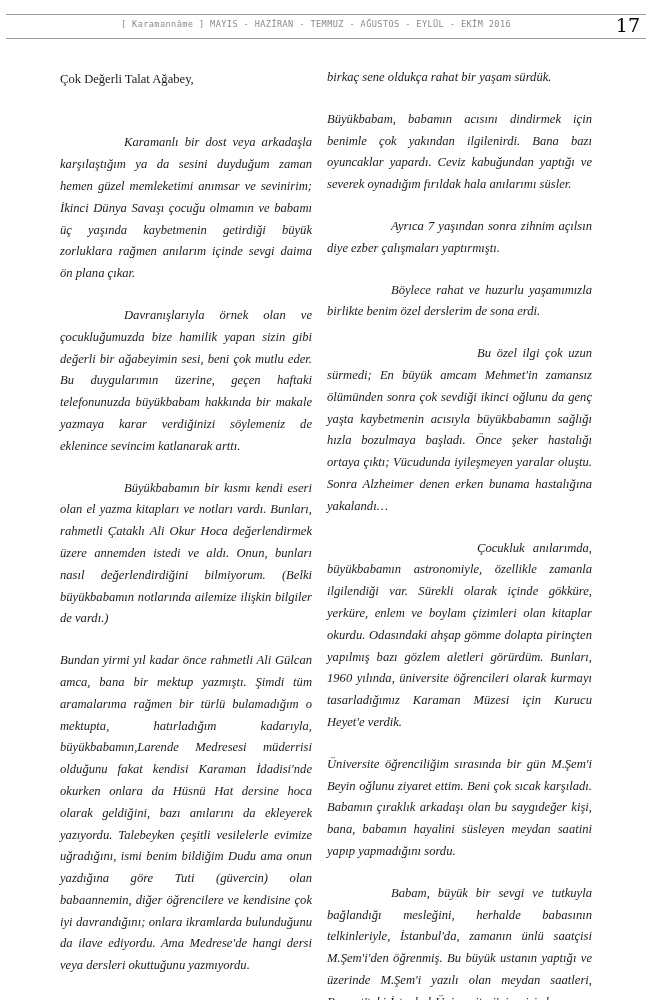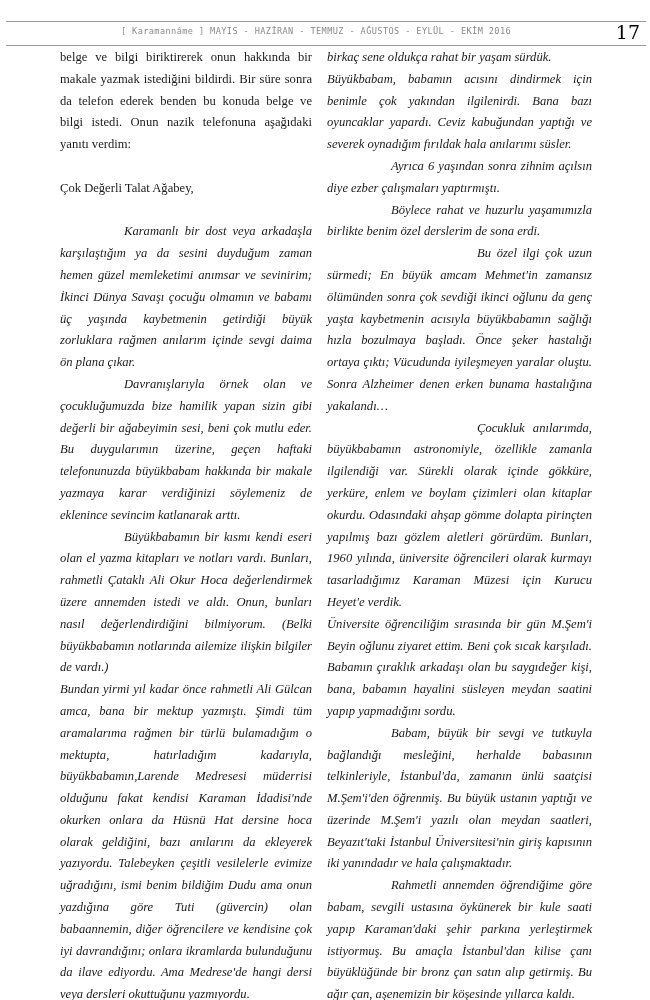--- a/index.html
+++ b/index.html
@@ -1,59 +1,58 @@
 <!DOCTYPE html>
 <html><head>
 <meta charset="utf-8">
 <style>
   html, body { margin:0; padding:0; background:#ffffff; }
   body { width:650px; height:1000px; position:relative; overflow:hidden;
          font-family:"Liberation Serif", "DejaVu Serif", serif; color:#1a1a1a; }
-  .header { position:absolute; left:6px; top:21px; width:640px; height:20px; }
+  .header { position:absolute; left:6px; top:14px; width:640px; height:20px; }
   .rule-top { position:absolute; left:0; top:0; width:640px; border-top:1px solid #9a9a9a; }
   .rule-bottom { position:absolute; left:0; top:24px; width:640px; border-top:1px solid #9a9a9a; }
   .running-head { position:absolute; left:100px; top:5px; width:420px; text-align:center;
                   font-family:"DejaVu Sans Mono", monospace; font-size:8.6px; letter-spacing:0.4px; color:#8a8a8a; white-space:nowrap; }
   .page-num { position:absolute; right:6px; top:0px; font-family:"DejaVu Serif", serif; font-size:19px; color:#000000; }
   .col { position:absolute; top:47px; font-size:12.6px; line-height:21.8px; text-align:justify; }
   .col-left { left:60px; width:252px; }
   .col-right { left:327px; width:265px; }
   p { margin:0; }
-  .it { font-style:italic; }
+  .it { font-style:italic;margin-top:20px; }
   .ind { text-indent:64px; }
   .ind3 { text-indent:150px; }
   .gap { height:21.8px; }
   .salutation { }
 </style>
 </head>
 <body>
 
 <div class="header">
   <div class="rule-top"></div>
   <div class="running-head">[ Karamannâme ]  MAYIS - HAZİRAN - TEMMUZ - AĞUSTOS - EYLÜL - EKİM  2016</div>
   <div class="page-num">17</div>
   <div class="rule-bottom"></div>
 </div>
 
 <div class="col col-left">
-  <p>belge ve bilgi biriktirerek onun hakkında bir makale yazmak istediğini bildirdi. Bir süre sonra da telefon ederek benden bu konuda belge ve bilgi istedi. Onun nazik telefonuna aşağıdaki yanıtı verdim:</p>
   <div class="gap"></div>
   <p class="salutation">Çok Değerli Talat Ağabey,</p>
   <div class="gap"></div>
   <p class="it ind">Karamanlı bir dost veya arkadaşla karşılaştığım ya da sesini duyduğum zaman hemen güzel memleketimi anımsar ve sevinirim; İkinci Dünya Savaşı çocuğu olmamın ve babamı üç yaşında kaybetmenin getirdiği büyük zorluklara rağmen anılarım içinde sevgi daima ön plana çıkar.</p>
   <p class="it ind">Davranışlarıyla örnek olan ve çocukluğumuzda bize hamilik yapan sizin gibi değerli bir ağabeyimin sesi, beni çok mutlu eder. Bu duygularımın üzerine, geçen haftaki telefonunuzda büyükbabam hakkında bir makale yazmaya karar verdiğinizi söylemeniz de eklenince sevincim katlanarak arttı.</p>
   <p class="it ind">Büyükbabamın bir kısmı kendi eseri olan el yazma kitapları ve notları vardı. Bunları, rahmetli Çataklı Ali Okur Hoca değerlendirmek üzere annemden istedi ve aldı. Onun, bunları nasıl değerlendirdiğini bilmiyorum. (Belki büyükbabamın notlarında ailemize ilişkin bilgiler de vardı.)</p>
   <p class="it">Bundan yirmi yıl kadar önce rahmetli Ali Gülcan amca, bana bir mektup yazmıştı.  Şimdi tüm aramalarıma rağmen bir türlü bulamadığım o mektupta, hatırladığım kadarıyla, büyükbabamın,Larende Medresesi müderrisi olduğunu fakat kendisi Karaman İdadisi'nde okurken onlara da Hüsnü Hat dersine hoca olarak geldiğini, bazı anılarını da ekleyerek yazıyordu. Talebeyken çeşitli vesilelerle evimize uğradığını, ismi benim bildiğim Dudu ama onun yazdığına göre Tuti (güvercin) olan babaannemin, diğer öğrencilere ve kendisine çok iyi davrandığını; onlara ikramlarda bulunduğunu da ilave ediyordu.  Ama Medrese'de hangi dersi veya dersleri okuttuğunu yazmıyordu.</p>
 
 </div>
 
 <div class="col col-right">
   <p class="it">birkaç sene oldukça rahat bir yaşam sürdük.</p>
   <p class="it">Büyükbabam, babamın acısını dindirmek için benimle çok yakından ilgilenirdi. Bana bazı oyuncaklar yapardı. Ceviz kabuğundan yaptığı ve severek oynadığım fırıldak hala anılarımı süsler.</p>
-  <p class="it ind">Ayrıca 6 yaşından sonra zihnim açılsın diye ezber çalışmaları yaptırmıştı.</p>
+  <p class="it ind">Ayrıca 7 yaşından sonra zihnim açılsın diye ezber çalışmaları yaptırmıştı.</p>
   <p class="it ind">Böylece rahat ve huzurlu yaşamımızla birlikte benim özel derslerim de sona erdi.</p>
   <p class="it ind3">Bu özel ilgi çok uzun sürmedi; En büyük amcam Mehmet'in zamansız ölümünden sonra çok sevdiği ikinci oğlunu da genç yaşta kaybetmenin acısıyla büyükbabamın sağlığı hızla bozulmaya başladı. Önce şeker hastalığı ortaya çıktı; Vücudunda iyileşmeyen yaralar oluştu. Sonra Alzheimer denen erken bunama hastalığına yakalandı…</p>
   <p class="it ind3">Çocukluk anılarımda, büyükbabamın astronomiyle, özellikle zamanla ilgilendiği var. Sürekli olarak içinde gökküre, yerküre, enlem ve boylam çizimleri olan kitaplar okurdu. Odasındaki ahşap gömme dolapta pirinçten yapılmış bazı gözlem aletleri görürdüm. Bunları, 1960 yılında, üniversite öğrencileri olarak kurmayı tasarladığımız Karaman Müzesi için Kurucu Heyet'e verdik.</p>
   <p class="it">Üniversite öğrenciliğim sırasında bir gün M.Şem'i Beyin oğlunu ziyaret ettim. Beni çok sıcak karşıladı. Babamın çıraklık arkadaşı olan bu saygıdeğer kişi, bana, babamın hayalini süsleyen meydan saatini yapıp yapmadığını sordu.</p>
   <p class="it ind">Babam, büyük bir sevgi ve tutkuyla bağlandığı mesleğini, herhalde babasının telkinleriyle, İstanbul'da, zamanın ünlü saatçisi M.Şem'i'den öğrenmiş. Bu büyük ustanın yaptığı ve üzerinde M.Şem'i yazılı olan meydan saatleri, Beyazıt'taki İstanbul Üniversitesi'nin giriş kapısının iki yanındadır ve hala çalışmaktadır.</p>
   <p class="it ind">Rahmetli annemden öğrendiğime göre babam, sevgili ustasına öykünerek bir kule saati yapıp Karaman'daki şehir parkına yerleştirmek istiyormuş. Bu amaçla İstanbul'dan kilise çanı büyüklüğünde bir bronz çan satın alıp getirmiş. Bu ağır çan, aşenemizin bir köşesinde yıllarca kaldı.</p>
 
 </div>
 
 </body></html>

